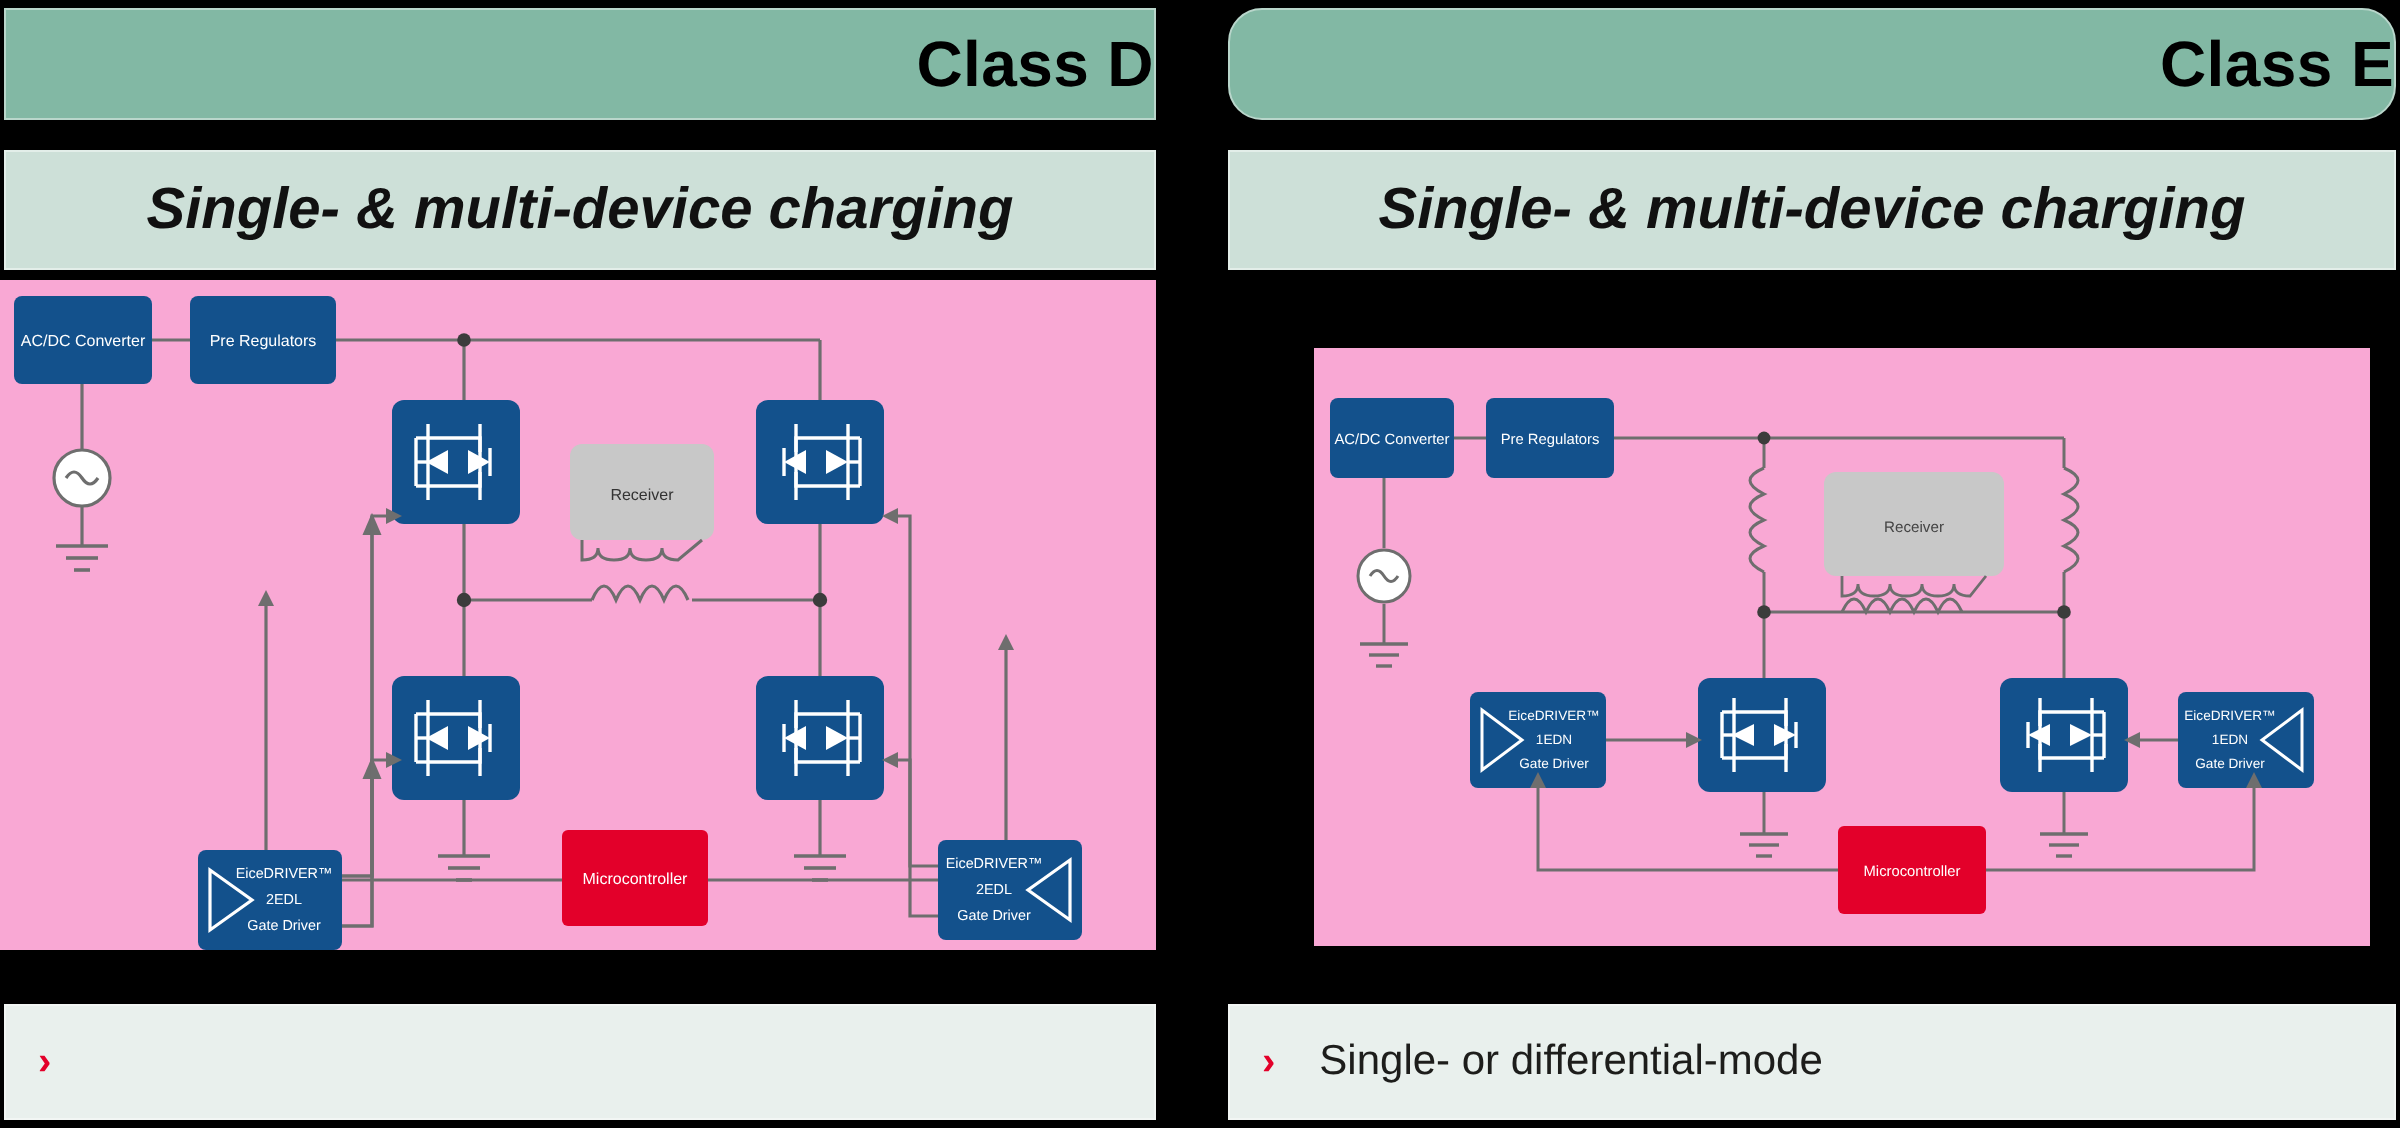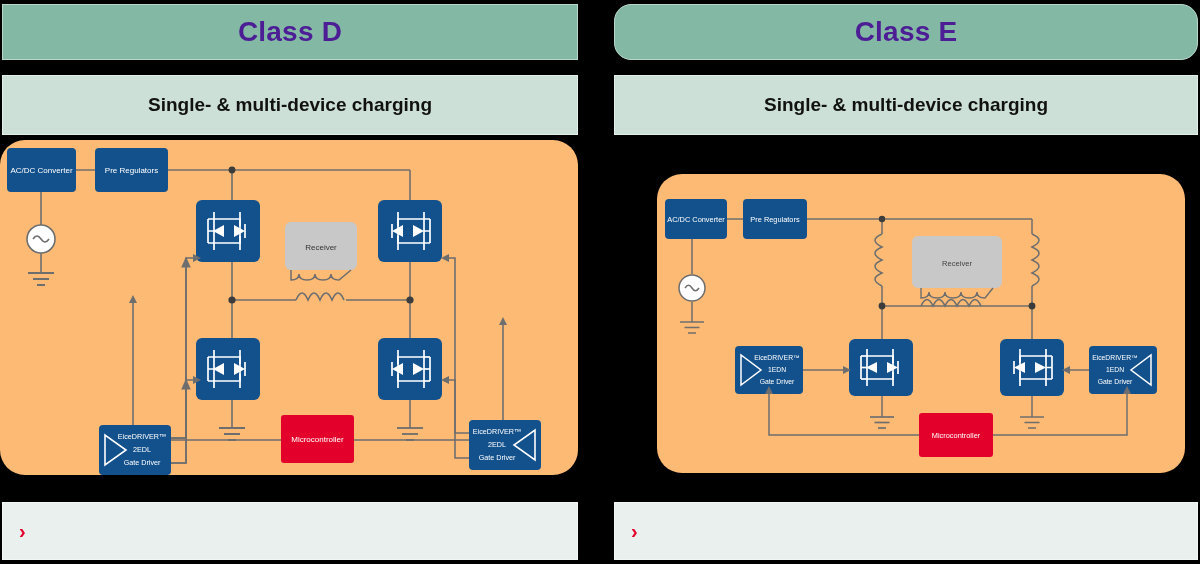--- a/index.html
+++ b/index.html
@@ -9,43 +9,43 @@
     overflow:hidden;
   }
   .stage{position:relative;width:1200px;height:564px;}
 
   
   .hdr{
     position:absolute;
     background:#82b8a4;
     border:1px solid #b9d6cb;
     box-sizing:border-box;
-    display:flex;align-items:center;justify-content:center;
-    color:#4c1d95;font-weight:bold;font-size:28px;letter-spacing:.2px;
+    display:flex;align-items:center;justify-content:flex-end;
+    color:#000000;font-weight:bold;font-size:32px;letter-spacing:.2px;
   }
   .sub{
     position:absolute;
     background:#cde0d8;
     border:1px solid #e3eee9;
     box-sizing:border-box;
     display:flex;align-items:center;justify-content:center;
-    color:#111;font-weight:bold;font-size:19px;
+    color:#111;font-weight:bold;font-style:italic;font-size:29px;
   }
   .foot{
     position:absolute;
     background:#e9f0ed;
     border:1px solid #f2f6f4;
     box-sizing:border-box;
     display:flex;align-items:center;
     color:#1d1d1b;font-size:21px;
   }
   .foot .chev{color:#e3002a;font-size:20px;margin:0 22px 0 16px;font-weight:600;}
 
   
-  .panel{position:absolute;background:#fdba74;overflow:hidden;border-radius:25px;}
+  .panel{position:absolute;background:#f9a8d4;overflow:hidden;}
   .panel svg{display:block;}
 </style>
 </head>
 <body>
 
 <div class="stage">
 
   <div class="hdr" style="left:2px;top:4px;width:576px;height:56px;">
     <span>Class D</span>
   </div>
@@ -405,15 +405,16 @@
         <rect x="262" y="239" width="74" height="44" rx="3" fill="#e3002a"></rect>
         <text x="299" y="264" fill="#fff" font-size="7.4" text-anchor="middle" font-family="Liberation Sans, sans-serif">Microcontroller</text>
       </g>
       <path d="M108,220 L112,212 L116,220 z" fill="#6e6e6e"></path>
       <path d="M466,220 L470,212 L474,220 z" fill="#6e6e6e"></path>
     </svg>
   </div>
 
   <div class="foot" style="left:614px;top:502px;width:584px;height:58px;">
     <span class="chev">›</span>
+    <span>Single- or differential-mode</span>
   </div>
 
 </div>
 
 </body></html>

